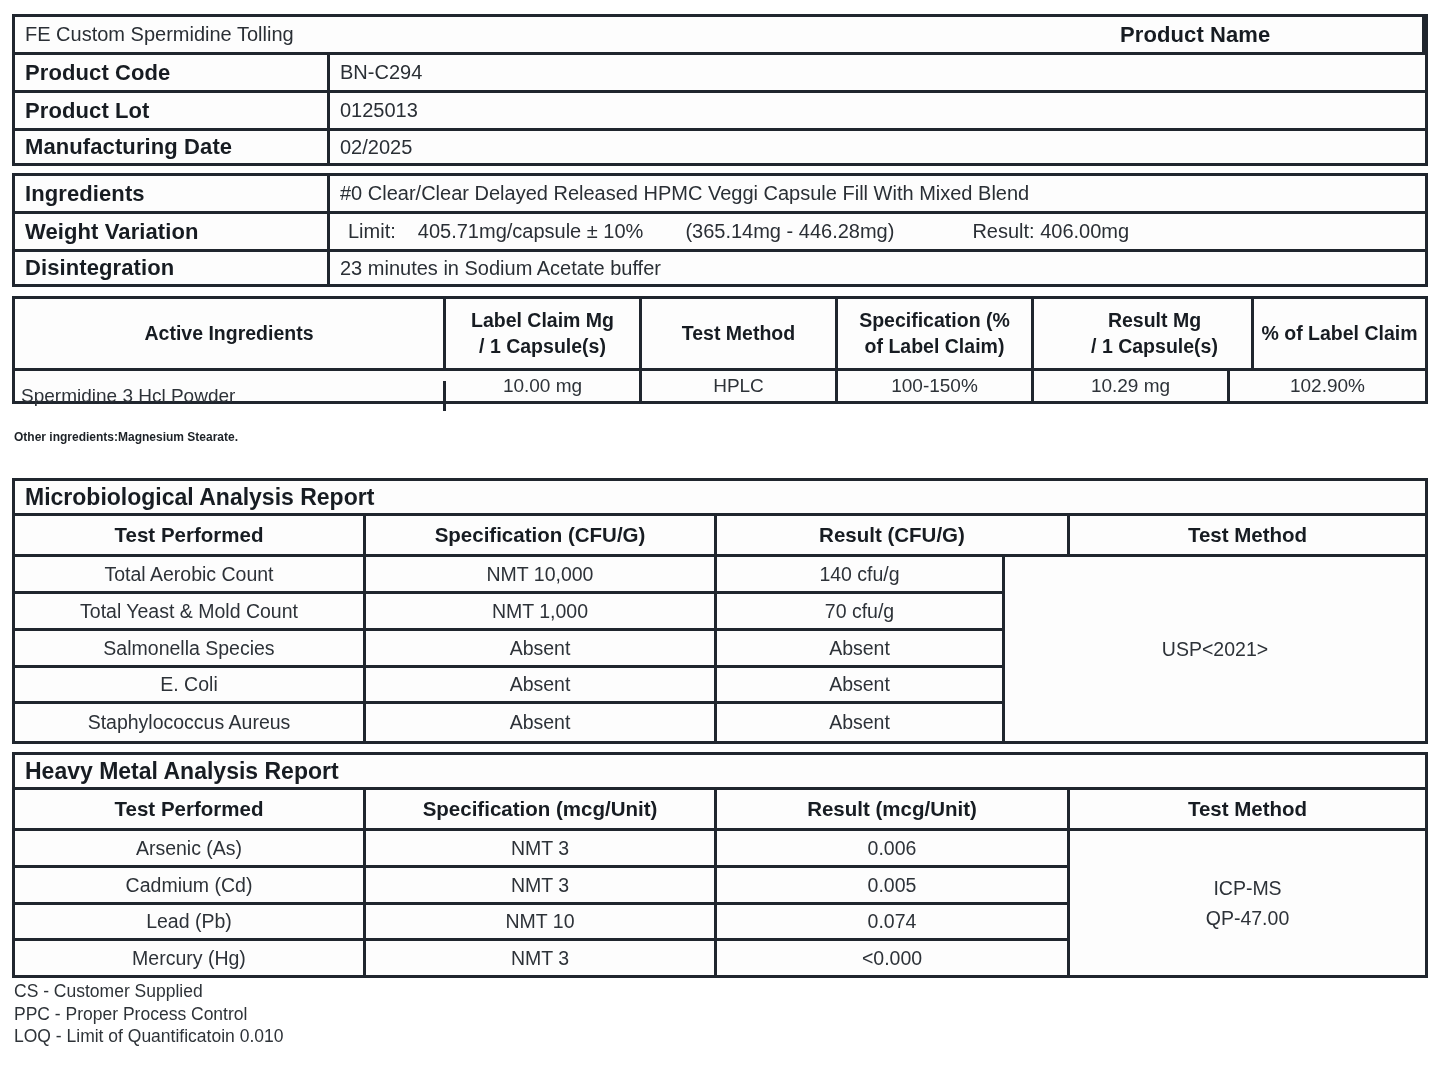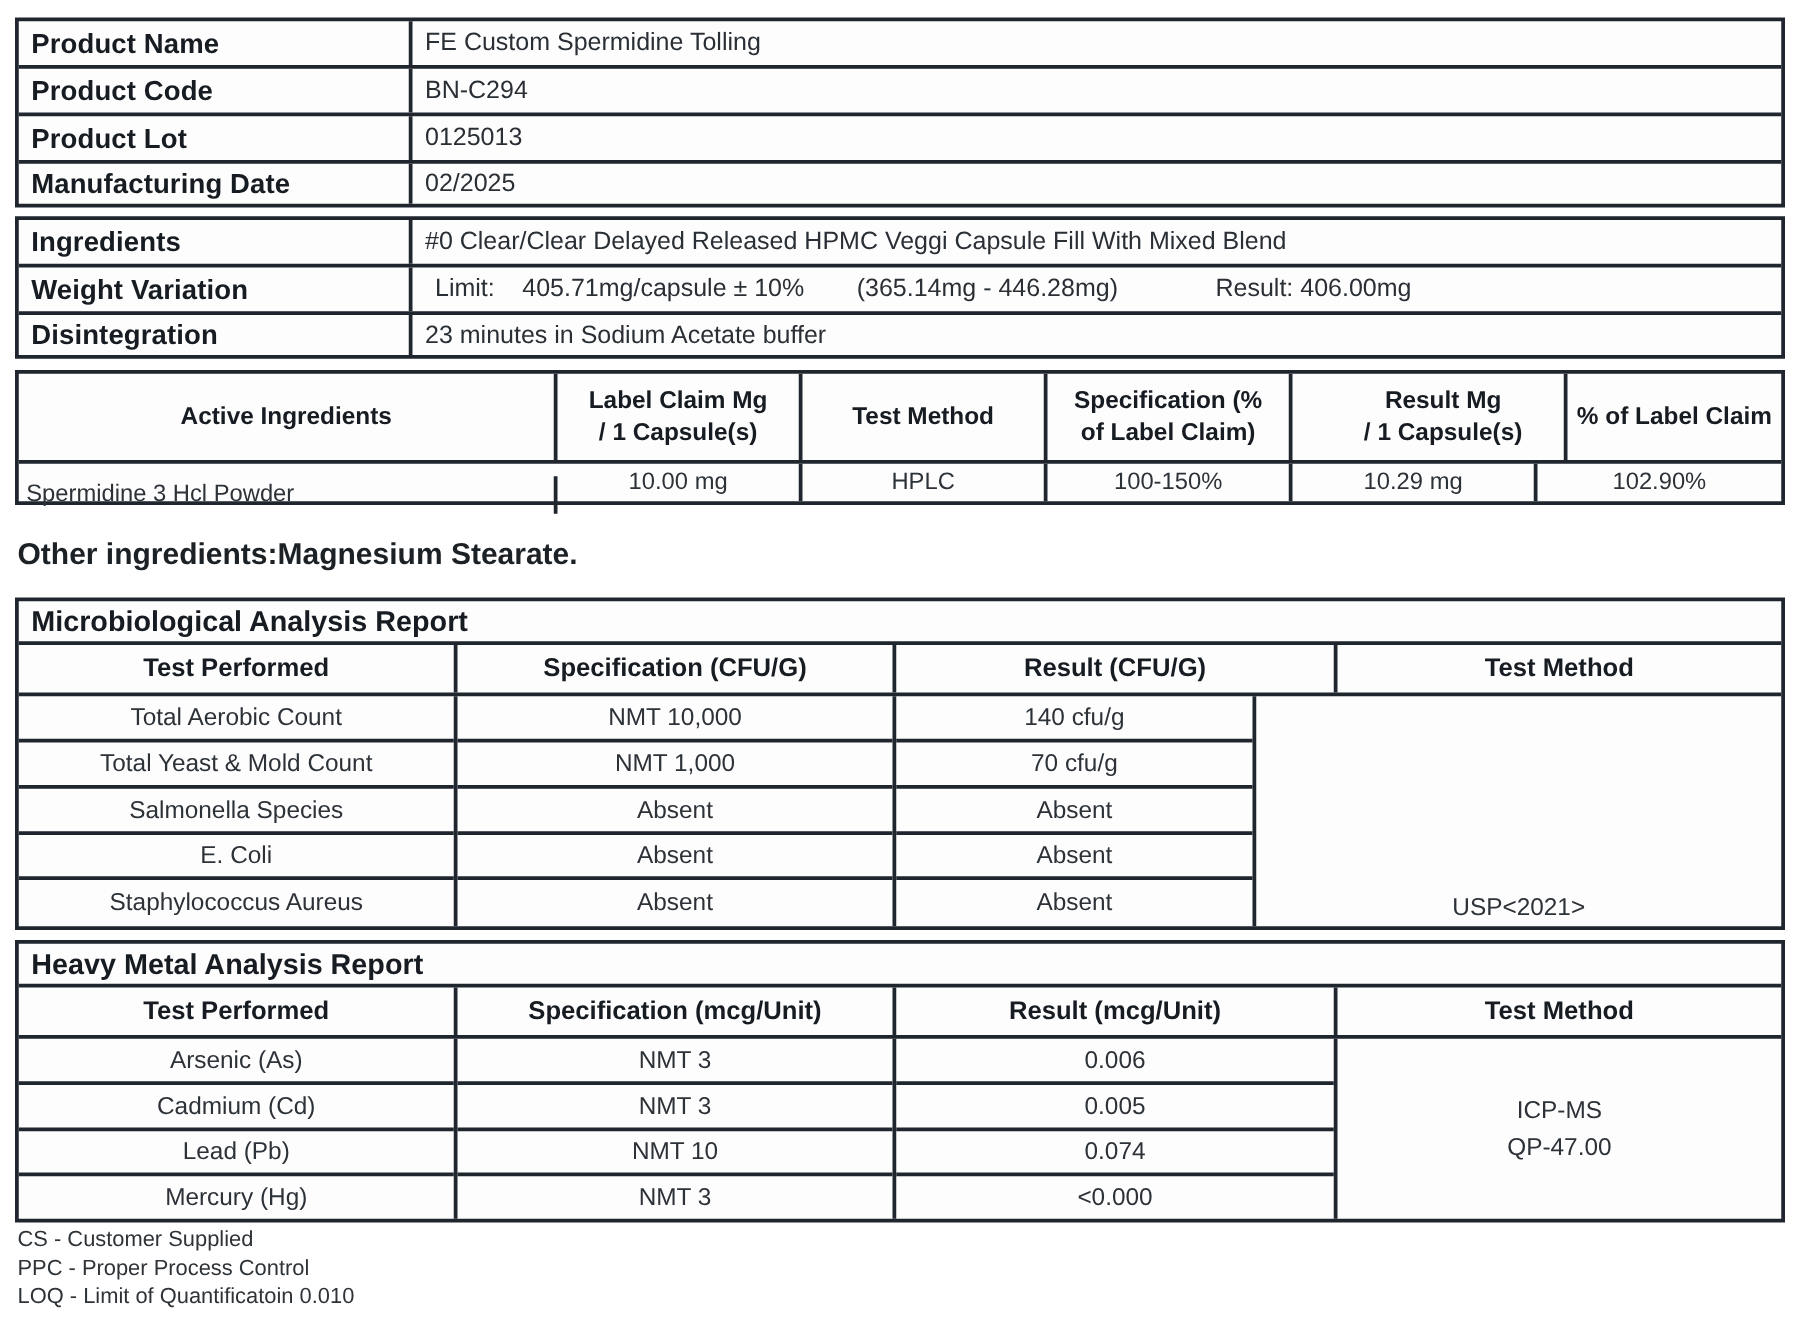--- a/index.html
+++ b/index.html
@@ -99,42 +99,42 @@
     flex-direction: column;
     justify-content: center;
     align-items: center;
     line-height: 1.55;
   }
 
   
   .other-ing {
     position: absolute;
     font-weight: bold;
-    font-size: 24px;
+    font-size: 12px;
     color: #1c2126;
     white-space: nowrap;
   }
   .legend {
     position: absolute;
     font-size: 17.5px;
     line-height: 22.5px;
     color: #2e3338;
   }
   .legend div { white-space: nowrap; }
 </style>
 </head>
 <body>
 
 <div id="page">
 
   <div class="blk" style="left:12px; top:14px; width:1416px; height:152px;">
 
     <div class="row bb" style="height:38px;">
+      <div class="cell lft info-value" style="flex:1; height:100%;">FE Custom Spermidine Tolling</div>
       <div class="cell lft br info-label" style="width:315px; height:100%;">Product Name</div>
-      <div class="cell lft info-value" style="flex:1; height:100%;">FE Custom Spermidine Tolling</div>
     </div>
 
     <div class="row bb" style="height:38px;">
       <div class="cell lft br info-label" style="width:315px; height:100%;">Product Code</div>
       <div class="cell lft info-value" style="flex:1; height:100%;">BN-C294</div>
     </div>
 
     <div class="row bb" style="height:38px;">
       <div class="cell lft br info-label" style="width:315px; height:100%;">Product Lot</div>
       <div class="cell lft info-value" style="flex:1; height:100%;">0125013</div>
@@ -239,21 +239,21 @@
       </div>
 
       <div class="br" style="width:288px; height:100%; box-sizing:border-box;">
         <div class="cell ctr an-data bb" style="height:37px;">140 cfu/g</div>
         <div class="cell ctr an-data bb" style="height:37px;">70 cfu/g</div>
         <div class="cell ctr an-data bb" style="height:37px;">Absent</div>
         <div class="cell ctr an-data bb" style="height:36px;">Absent</div>
         <div class="cell ctr an-data" style="height:37px;">Absent</div>
       </div>
 
-      <div class="cell method-cell" style="flex:1; height:100%;justify-content:flex-end;">
+      <div class="cell method-cell" style="flex:1; height:100%;">
         <span>USP&lt;2021&gt;</span>
       </div>
     </div>
   </div>
 
   <div class="blk" style="left:12px; top:752px; width:1416px; height:226px;">
 
     <div class="row bb" style="height:35px;">
       <div class="cell lft sect-title" style="width:100%; height:100%;">Heavy Metal Analysis Report</div>
     </div>

